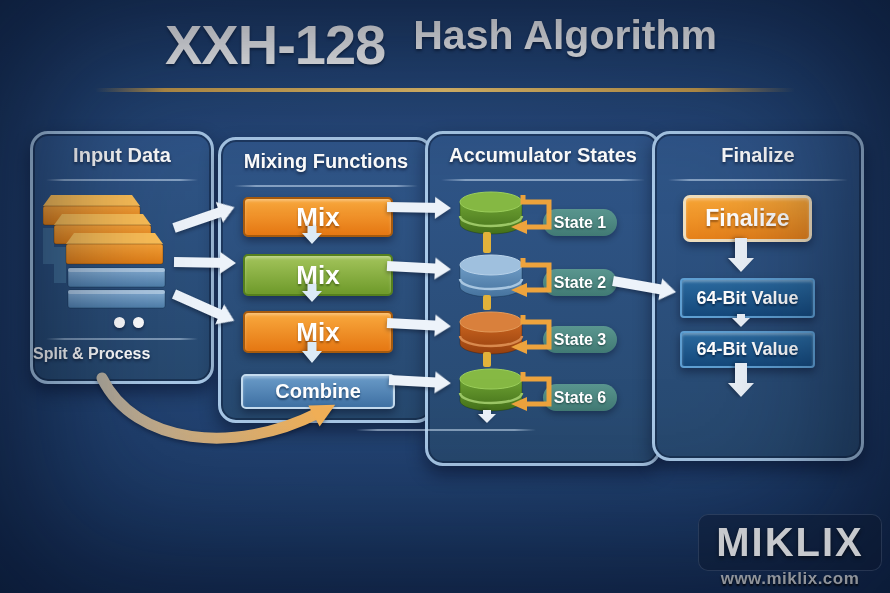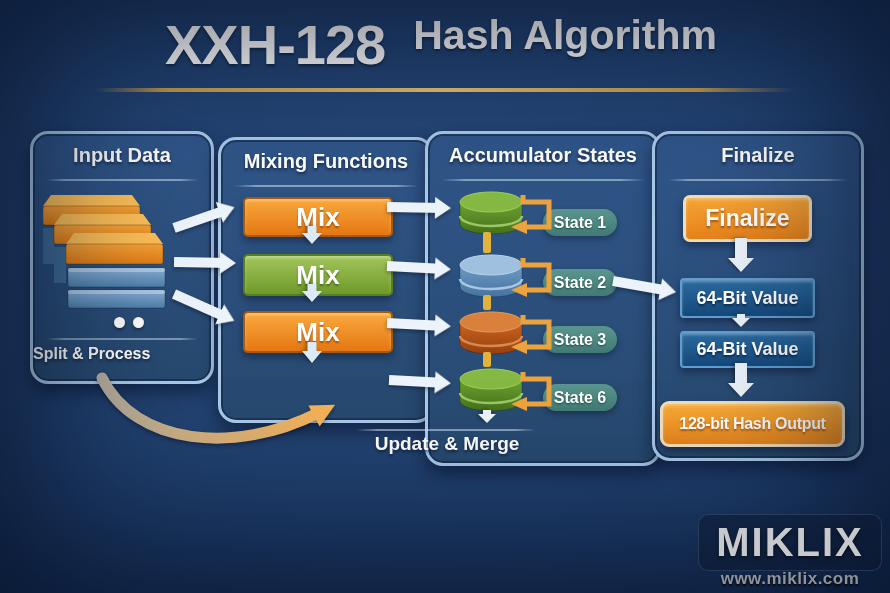--- a/index.html
+++ b/index.html
@@ -136,20 +136,21 @@
     <div class="divider2"></div>
     <div class="caption shadow-txt" id="split-caption">Split &amp; Process</div>
   </div>
 
   <div class="panel" id="panel-mixing">
     <div class="panel-title shadow-txt">Mixing Functions</div>
     <div class="panel-divider"></div>
     <div class="box box-orange" style="left:22px;top:57px;width:146px;height:36px;font-size:26px;">Mix</div>
     <div class="box box-green" style="left:22px;top:114px;width:146px;height:38px;font-size:26px;">Mix</div>
     <div class="box box-orange" style="left:22px;top:171px;width:146px;height:38px;font-size:26px;">Mix</div>
+    <div class="box box-combine" style="left:20px;top:234px;width:150px;height:31px;font-size:20px;">Combine</div>
   </div>
 
   <div class="panel" id="panel-accumulator">
     <div class="panel-title shadow-txt">Accumulator States</div>
     <div class="panel-divider"></div>
 
     <svg class="cyl" style="top:57px" viewBox="0 0 68 46">
       <path d="M3,11 V33 a31,10 0 0 0 62,0 V11" fill="url(#cylg)" stroke="rgba(20,45,10,.35)"></path>
       <path d="M3,25 a31,10 0 0 0 62,0" fill="none" stroke="#9cc766" stroke-width="2.5"></path>
       <ellipse cx="34" cy="11" rx="31" ry="10" fill="#86b944" stroke="#9ccf5c"></ellipse>
@@ -169,30 +170,28 @@
       <path d="M3,25 a31,10 0 0 0 62,0" fill="none" stroke="#9cc766" stroke-width="2.5"></path>
       <ellipse cx="34" cy="11" rx="31" ry="10" fill="#86b944" stroke="#9ccf5c"></ellipse>
     </svg>
 
     <div class="state-pill" style="top:75px">State 1</div>
     <div class="state-pill" style="top:135px">State 2</div>
     <div class="state-pill" style="top:192px">State 3</div>
     <div class="state-pill" style="top:250px">State 6</div>
 
     <div id="um-divider"></div>
-    <div id="um-caption" class="shadow-txt">Update &amp; Merge</div>
   </div>
 
   <div class="panel" id="panel-finalize">
     <div class="panel-title shadow-txt">Finalize</div>
     <div class="panel-divider"></div>
     <div class="box box-finalize" style="left:28px;top:61px;width:123px;height:41px;font-size:23px;">Finalize</div>
     <div class="box box-64" style="left:25px;top:144px;width:131px;height:36px;font-size:18px;">64-Bit Value</div>
     <div class="box box-64" style="left:25px;top:197px;width:131px;height:33px;font-size:18px;">64-Bit Value</div>
-    <div class="box box-output" style="left:5px;top:267px;width:179px;height:40px;font-size:16px;letter-spacing:-0.3px;">128-bit Hash Output</div>
   </div>
 
   <svg id="overlay" viewBox="0 0 890 593">
 
     <g class="drop" transform="translate(174,228) rotate(-19)">
         <path class="arr-w" d="M0,-5 L48,-5 L48,-11 L64,0 L48,11 L48,5 L0,5 Z"></path>
       </g>
     <g class="drop" transform="translate(174,262) rotate(1)">
         <path class="arr-w" d="M0,-5 L46,-5 L46,-11 L62,0 L46,11 L46,5 L0,5 Z"></path>
       </g>

